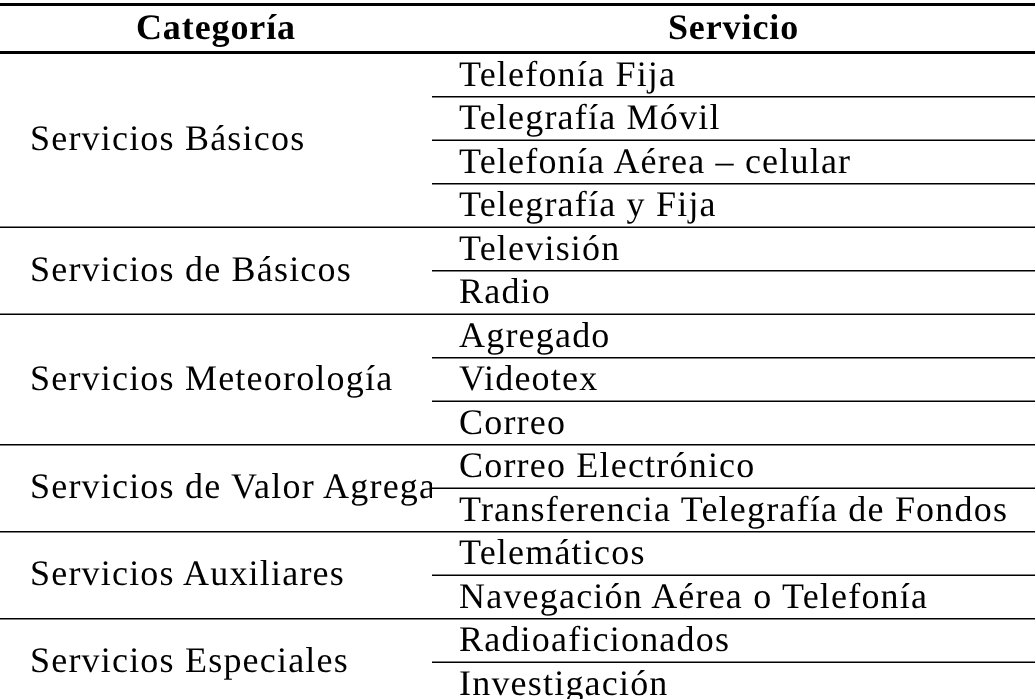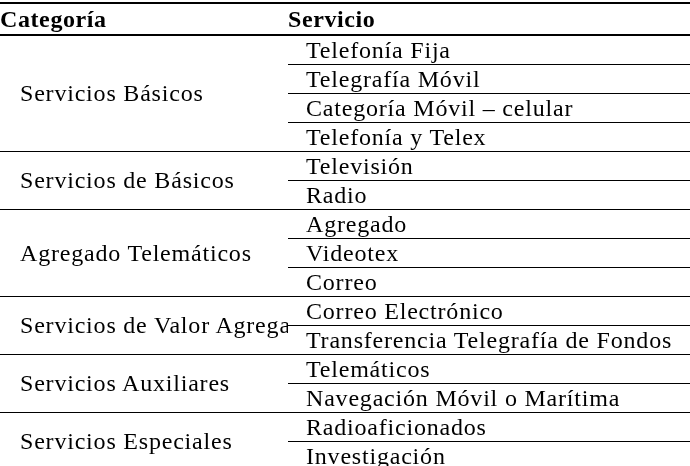--- a/index.html
+++ b/index.html
@@ -19,21 +19,21 @@
     margin-top: 2px;
     border-top: 2px solid #000000;
     border-bottom: 2px solid #000000;
   }
   col.c-cat { width: 288px; }
   col.c-svc { width: 402px; }
   th.hdr {
     font-weight: bold;
     font-size: 24px;
     letter-spacing: 0.6px;
-    text-align: left;
+    text-align: center;
     vertical-align: middle;
     height: 30px;
     padding: 0;
     border-bottom: 2px solid #000000;
     white-space: nowrap;
   }
   td {
     font-size: 24px;
     letter-spacing: 0.8px;
     vertical-align: middle;
@@ -68,36 +68,36 @@
   <tbody>
 
     <tr>
       <td class="cat" rowspan="4">Servicios Básicos</td>
       <td class="svc">Telefonía Fija</td>
     </tr>
     <tr>
       <td class="svc">Telegrafía Móvil</td>
     </tr>
     <tr>
-      <td class="svc">Categoría Móvil – celular</td>
+      <td class="svc">Telefonía Aérea – celular</td>
     </tr>
     <tr>
-      <td class="svc">Telefonía y Telex</td>
+      <td class="svc">Telegrafía y Fija</td>
     </tr>
 
     <tr>
       <td class="cat" rowspan="2">Servicios de Básicos</td>
       <td class="svc">Televisión</td>
     </tr>
     <tr>
       <td class="svc">Radio</td>
     </tr>
 
     <tr>
-      <td class="cat" rowspan="3">Agregado Telemáticos</td>
+      <td class="cat" rowspan="3">Servicios Meteorología</td>
       <td class="svc">Agregado</td>
     </tr>
     <tr>
       <td class="svc">Videotex</td>
     </tr>
     <tr>
       <td class="svc">Correo</td>
     </tr>
 
     <tr>
@@ -106,21 +106,21 @@
     </tr>
     <tr>
       <td class="svc">Transferencia Telegrafía de Fondos</td>
     </tr>
 
     <tr>
       <td class="cat" rowspan="2">Servicios Auxiliares</td>
       <td class="svc">Telemáticos</td>
     </tr>
     <tr>
-      <td class="svc">Navegación Móvil o Marítima</td>
+      <td class="svc">Navegación Aérea o Telefonía</td>
     </tr>
 
     <tr>
       <td class="cat" rowspan="2">Servicios Especiales</td>
       <td class="svc">Radioaficionados</td>
     </tr>
     <tr>
       <td class="svc">Investigación</td>
     </tr>
   </tbody>

